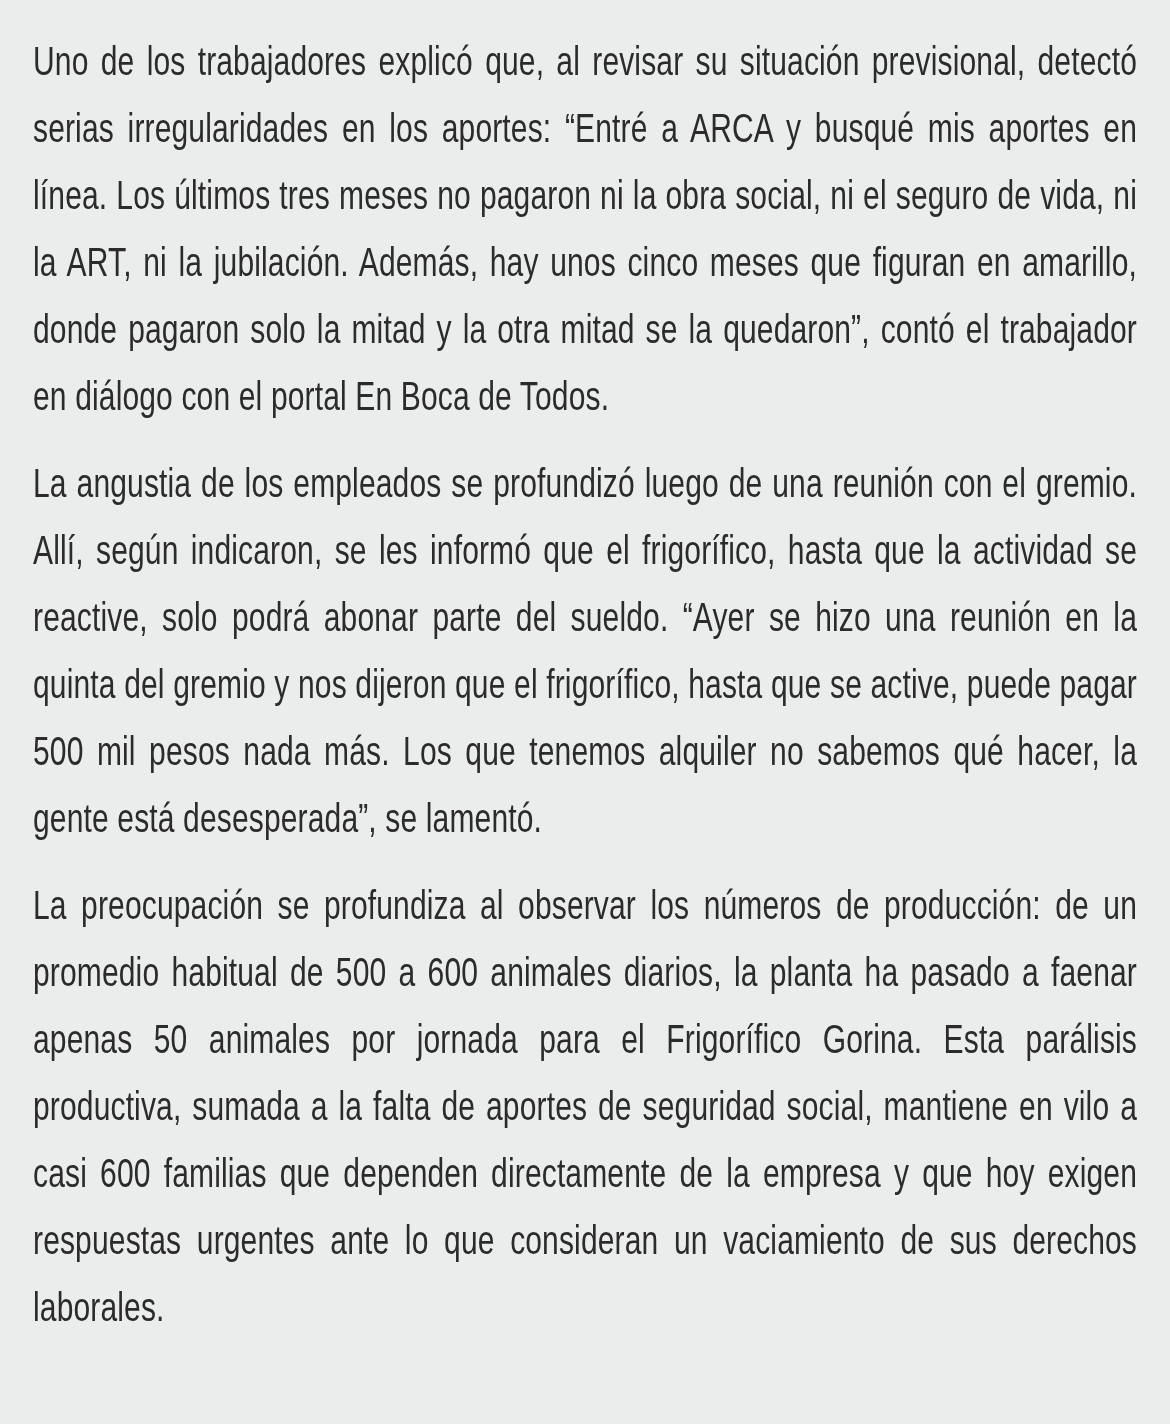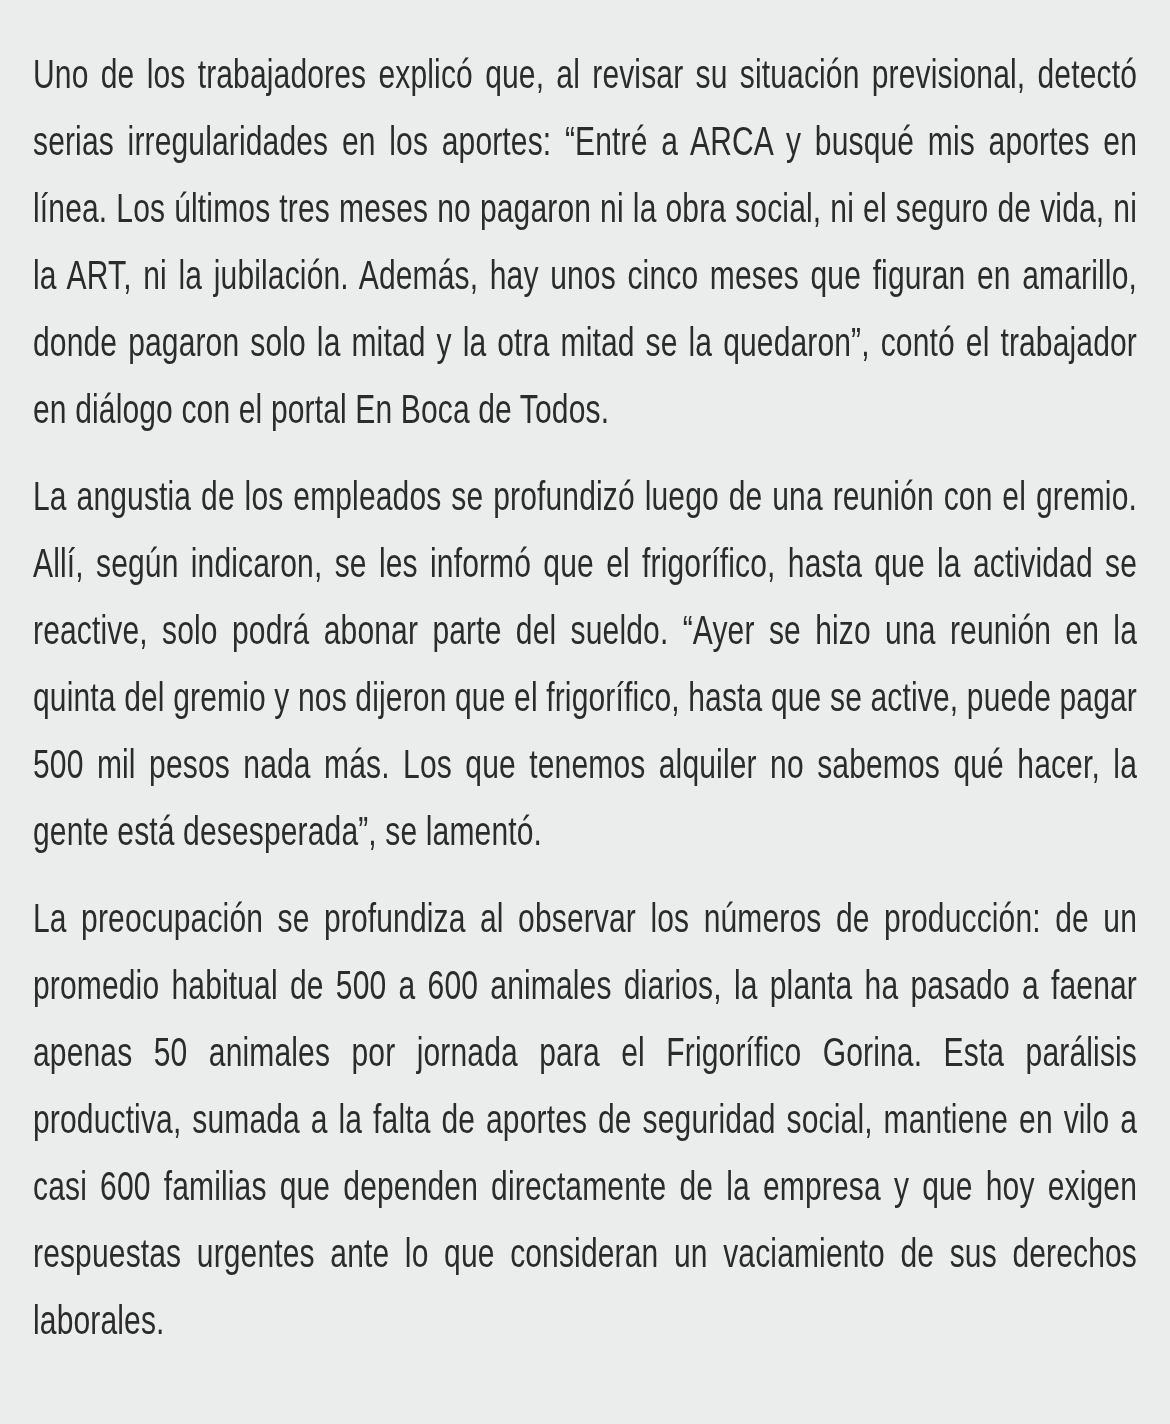--- a/index.html
+++ b/index.html
@@ -10,21 +10,21 @@
     width: 1170px;
     height: 1424px;
     background: #ebecec;
     overflow: hidden;
     font-family: "Liberation Sans", "DejaVu Sans", sans-serif;
   }
   .page {
     box-sizing: border-box;
     width: 1170px;
     height: 1424px;
-    padding: 41px 33px 0 33px;
+    padding: 28px 33px 0 33px;
   }
   
   .article {
     width: 1472px;              
     transform: scaleX(0.75);
     transform-origin: top left;
     color: #2b2b2b;
   }
   .article p {
     margin: 0 0 20px 0;

